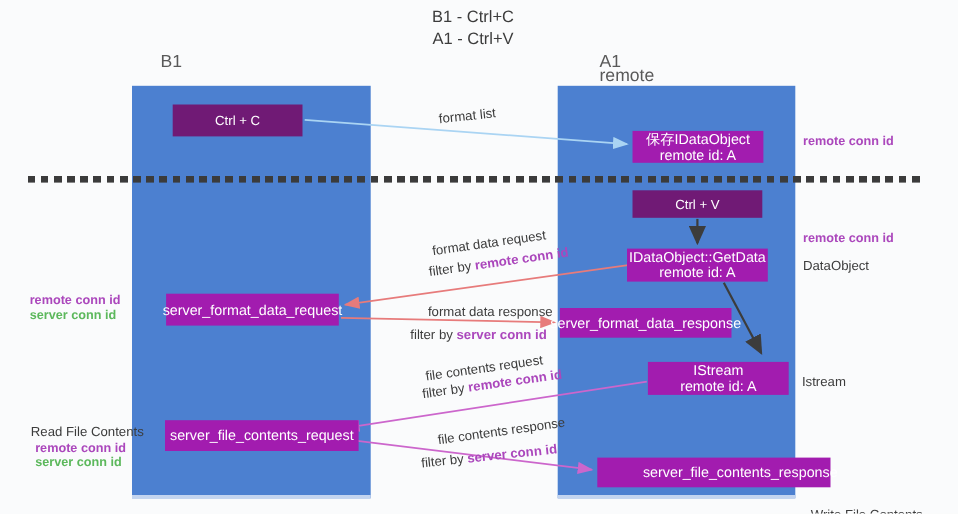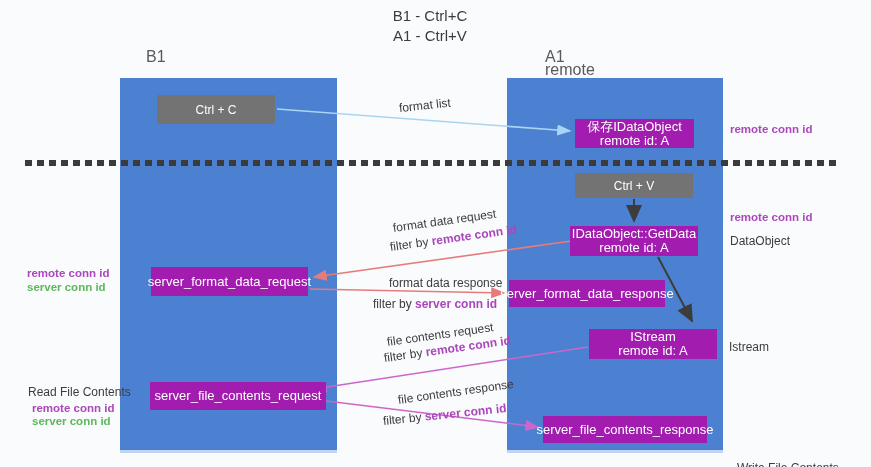--- a/index.html
+++ b/index.html
@@ -24,21 +24,21 @@
   .divider{
     position:absolute;left:25px;top:160px;width:813px;height:6px;
     background:repeating-linear-gradient(90deg,#3b3b3b 0 7px,transparent 7px 12px);
   }
   svg.arrows{position:absolute;left:0;top:0;z-index:3;pointer-events:none;}
   .node{
     position:absolute;display:flex;flex-direction:column;align-items:center;
     justify-content:center;color:#ffffff;text-align:center;z-index:4;
     line-height:14px;
   }
-  .node-green{background:#737373;font-size:12px;}
+  .node-green{background:#701a75;font-size:12px;}
   .node-orange{background:#a21caf;font-size:13px;}
   .edge-label{
     position:absolute;font-size:12px;color:#3c3c3c;white-space:nowrap;z-index:5;
     transform-origin:left center;
   }
   .rot{transform:rotate(-8deg);}
   .rot6{transform:rotate(-6deg);}
   .hl-purple{color:#ab47bc;font-weight:bold;}
   .side-label{position:absolute;font-size:12px;color:#3c3c3c;white-space:nowrap;z-index:5;}
   .side-purple{color:#ab47bc;font-weight:bold;font-size:11.5px;}
@@ -119,21 +119,21 @@
 
   <div class="node node-orange" style="left:589px;top:329px;width:128px;height:30px;">
     <span>IStream</span>
     <span>remote id: A</span>
   </div>
 
   <div class="node node-orange" style="left:150px;top:382px;width:176px;height:28px;">
     <span>server_file_contents_request</span>
   </div>
 
-  <div class="node node-orange" style="left:543px;top:416px;width:164px;height:27px;">
+  <div class="node node-orange" style="left:543px;top:416px;width:164px;height:27px;padding-left:48px;">
     <span>server_file_contents_response</span>
   </div>
 
   <div class="edge-label rot6" style="left:399px;top:101px;">format list</div>
 
   <div class="edge-label rot" style="left:393px;top:221px;">format data request</div>
   <div class="edge-label rot" style="left:390px;top:240px;">
     <span>filter by </span><span class="hl-purple">remote conn id</span>
   </div>
 

